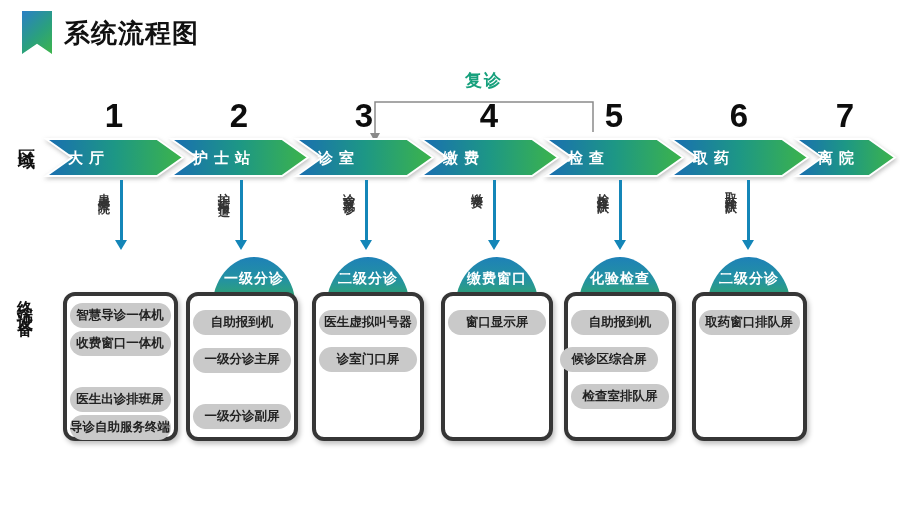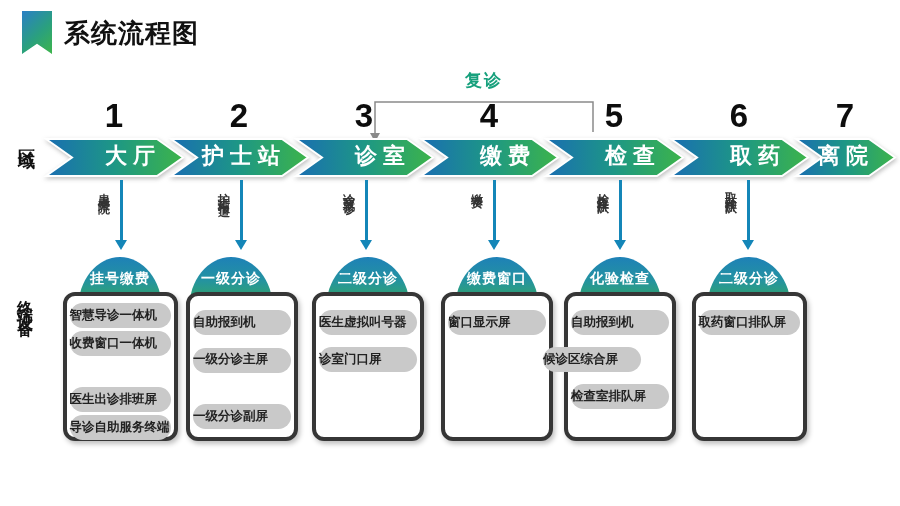--- a/index.html
+++ b/index.html
@@ -11,42 +11,42 @@
     background:linear-gradient(135deg,#2a7fc6 0%,#2aa07e 55%,#3eb54b 100%);
     clip-path:polygon(0 0,100% 0,100% 100%,50% 76%,0 100%);}
   .title{left:64px;top:16px;font-size:26px;font-weight:bold;color:#111;letter-spacing:1px;}
   
   .revisit-label{left:434px;top:69px;width:100px;text-align:center;
     font-size:17px;font-weight:bold;color:#16a07c;letter-spacing:2px;}
   
   .stage-num{top:97px;width:50px;text-align:center;font-size:33px;font-weight:bold;color:#0d0d0d;}
   
   #chevrons{left:0;top:136px;filter:drop-shadow(1px 2px 2px rgba(80,80,80,.35));}
-  .stage-name{top:144px;height:28px;line-height:28px;text-align:right;color:#ffffff;
-    font-size:22px;font-weight:bold;letter-spacing:6px;white-space:nowrap;font-family:Liberation Mono, monospace;}
+  .stage-name{top:144px;height:28px;line-height:28px;text-align:left;color:#ffffff;
+    font-size:15px;font-weight:bold;letter-spacing:6px;white-space:nowrap;}
   
   .v-label{writing-mode:vertical-rl;text-orientation:upright;color:#111;font-weight:bold;}
   .area-label{left:15px;top:136px;font-size:17px;letter-spacing:2px;}
   .terminal-label{left:14px;top:287px;font-size:16px;letter-spacing:7px;}
   
   .conn-line{width:3px;background:#1486b8;top:180px;height:60px;}
   .conn-head{top:240px;width:0;height:0;border-left:6px solid transparent;
     border-right:6px solid transparent;border-top:10px solid #1486b8;}
   .flow-label{writing-mode:vertical-rl;text-orientation:upright;top:183px;
     font-size:12px;font-weight:bold;color:#333;letter-spacing:3px;}
   
   .dome{top:257px;width:84px;height:52px;z-index:1;
     border-radius:42px 42px 0 0 / 52px 52px 0 0;
     background:linear-gradient(180deg,#1e81b7 0%,#2493a0 45%,#38ae52 100%);}
   .dome-label{position:absolute;left:0;right:0;top:13px;text-align:center;
     color:#fff;font-size:14px;font-weight:bold;letter-spacing:1px;}
   .devbox{top:292px;height:141px;background:#ffffff;border:4px solid #363636;
     border-radius:12px;z-index:2;box-shadow:2px 3px 5px rgba(0,0,0,.25);}
   .dev-item{height:25px;line-height:25px;border-radius:13px;background:#c9c9c9;
-    text-align:left;font-size:12.5px;font-weight:bold;color:#222;z-index:3;white-space:nowrap;}
+    text-align:center;font-size:12.5px;font-weight:bold;color:#222;z-index:3;white-space:nowrap;}
 </style>
 </head>
 <body>
 
 <div id="stage">
 
   <div class="abs bookmark"></div>
   <div class="abs revisit-label">复诊</div>
 
   <div class="abs title">系统流程图</div>
@@ -100,29 +100,26 @@
     <div class="abs conn-line" style="left: 619px;"></div>
     <div class="abs conn-head" style="left: 614px;"></div>
     <div class="abs flow-label" style="left: 594px;">检查排队</div>
     <div class="abs stage-num" style="left: 714px;">6</div>
     <div class="abs stage-name" style="left: 693px; width: 93px;">取药</div>
     <div class="abs conn-line" style="left: 747px;"></div>
     <div class="abs conn-head" style="left: 742px;"></div>
     <div class="abs flow-label" style="left: 722px;">取药排队</div>
     <div class="abs stage-num" style="left: 820px;">7</div>
     <div class="abs stage-name" style="left: 818px; width: 55px;">离院</div>
-    <div class="abs dome" style="left: 78px;">
-      <div class="dome-label">挂号缴费</div>
-    </div>
     <div class="abs devbox" style="left: 62.5px; width: 107px;"></div>
     <div class="abs dev-item" style="left: 69.5px; width: 101px; top: 303px;">智慧导诊一体机</div>
     <div class="abs dev-item" style="left: 69.5px; width: 101px; top: 331px;">收费窗口一体机</div>
     <div class="abs dev-item" style="left: 69.5px; width: 101px; top: 387px;">医生出诊排班屏</div>
     <div class="abs dev-item" style="left: 69.5px; width: 101px; top: 415px;">导诊自助服务终端</div>
-    <div class="abs dome" style="left: 189px;">
+    <div class="abs dome" style="left: 212px;">
       <div class="dome-label">一级分诊</div>
     </div>
     <div class="abs devbox" style="left: 186px; width: 104px;"></div>
     <div class="abs dev-item" style="left: 193px; width: 98px; top: 310px;">自助报到机</div>
     <div class="abs dev-item" style="left: 193px; width: 98px; top: 348px; font-family: Liberation Mono, monospace;">一级分诊主屏</div>
     <div class="abs dev-item" style="left: 193px; width: 98px; top: 404px;">一级分诊副屏</div>
     <div class="abs dome" style="left: 326px;">
       <div class="dome-label">二级分诊</div>
     </div>
     <div class="abs devbox" style="left: 312px; width: 104px;"></div>
@@ -131,20 +128,20 @@
     <div class="abs dome" style="left: 455px;">
       <div class="dome-label">缴费窗口</div>
     </div>
     <div class="abs devbox" style="left: 441px; width: 104px;"></div>
     <div class="abs dev-item" style="left: 448px; width: 98px; top: 310px;">窗口显示屏</div>
     <div class="abs dome" style="left: 578px;">
       <div class="dome-label">化验检查</div>
     </div>
     <div class="abs devbox" style="left: 564px; width: 104px;"></div>
     <div class="abs dev-item" style="left: 571px; width: 98px; top: 310px;">自助报到机</div>
-    <div class="abs dev-item" style="left: 543px; width: 98px; top: 347px;">候诊区综合屏</div>
+    <div class="abs dev-item" style="left: 560px; width: 98px; top: 347px;">候诊区综合屏</div>
     <div class="abs dev-item" style="left: 571px; width: 98px; top: 384px;">检查室排队屏</div>
     <div class="abs dome" style="left: 707px;">
       <div class="dome-label">二级分诊</div>
     </div>
     <div class="abs devbox" style="left: 691.5px; width: 107px;"></div>
     <div class="abs dev-item" style="left: 698.5px; width: 101px; top: 310px;">取药窗口排队屏</div>
   </div>
 
 </body></html>

